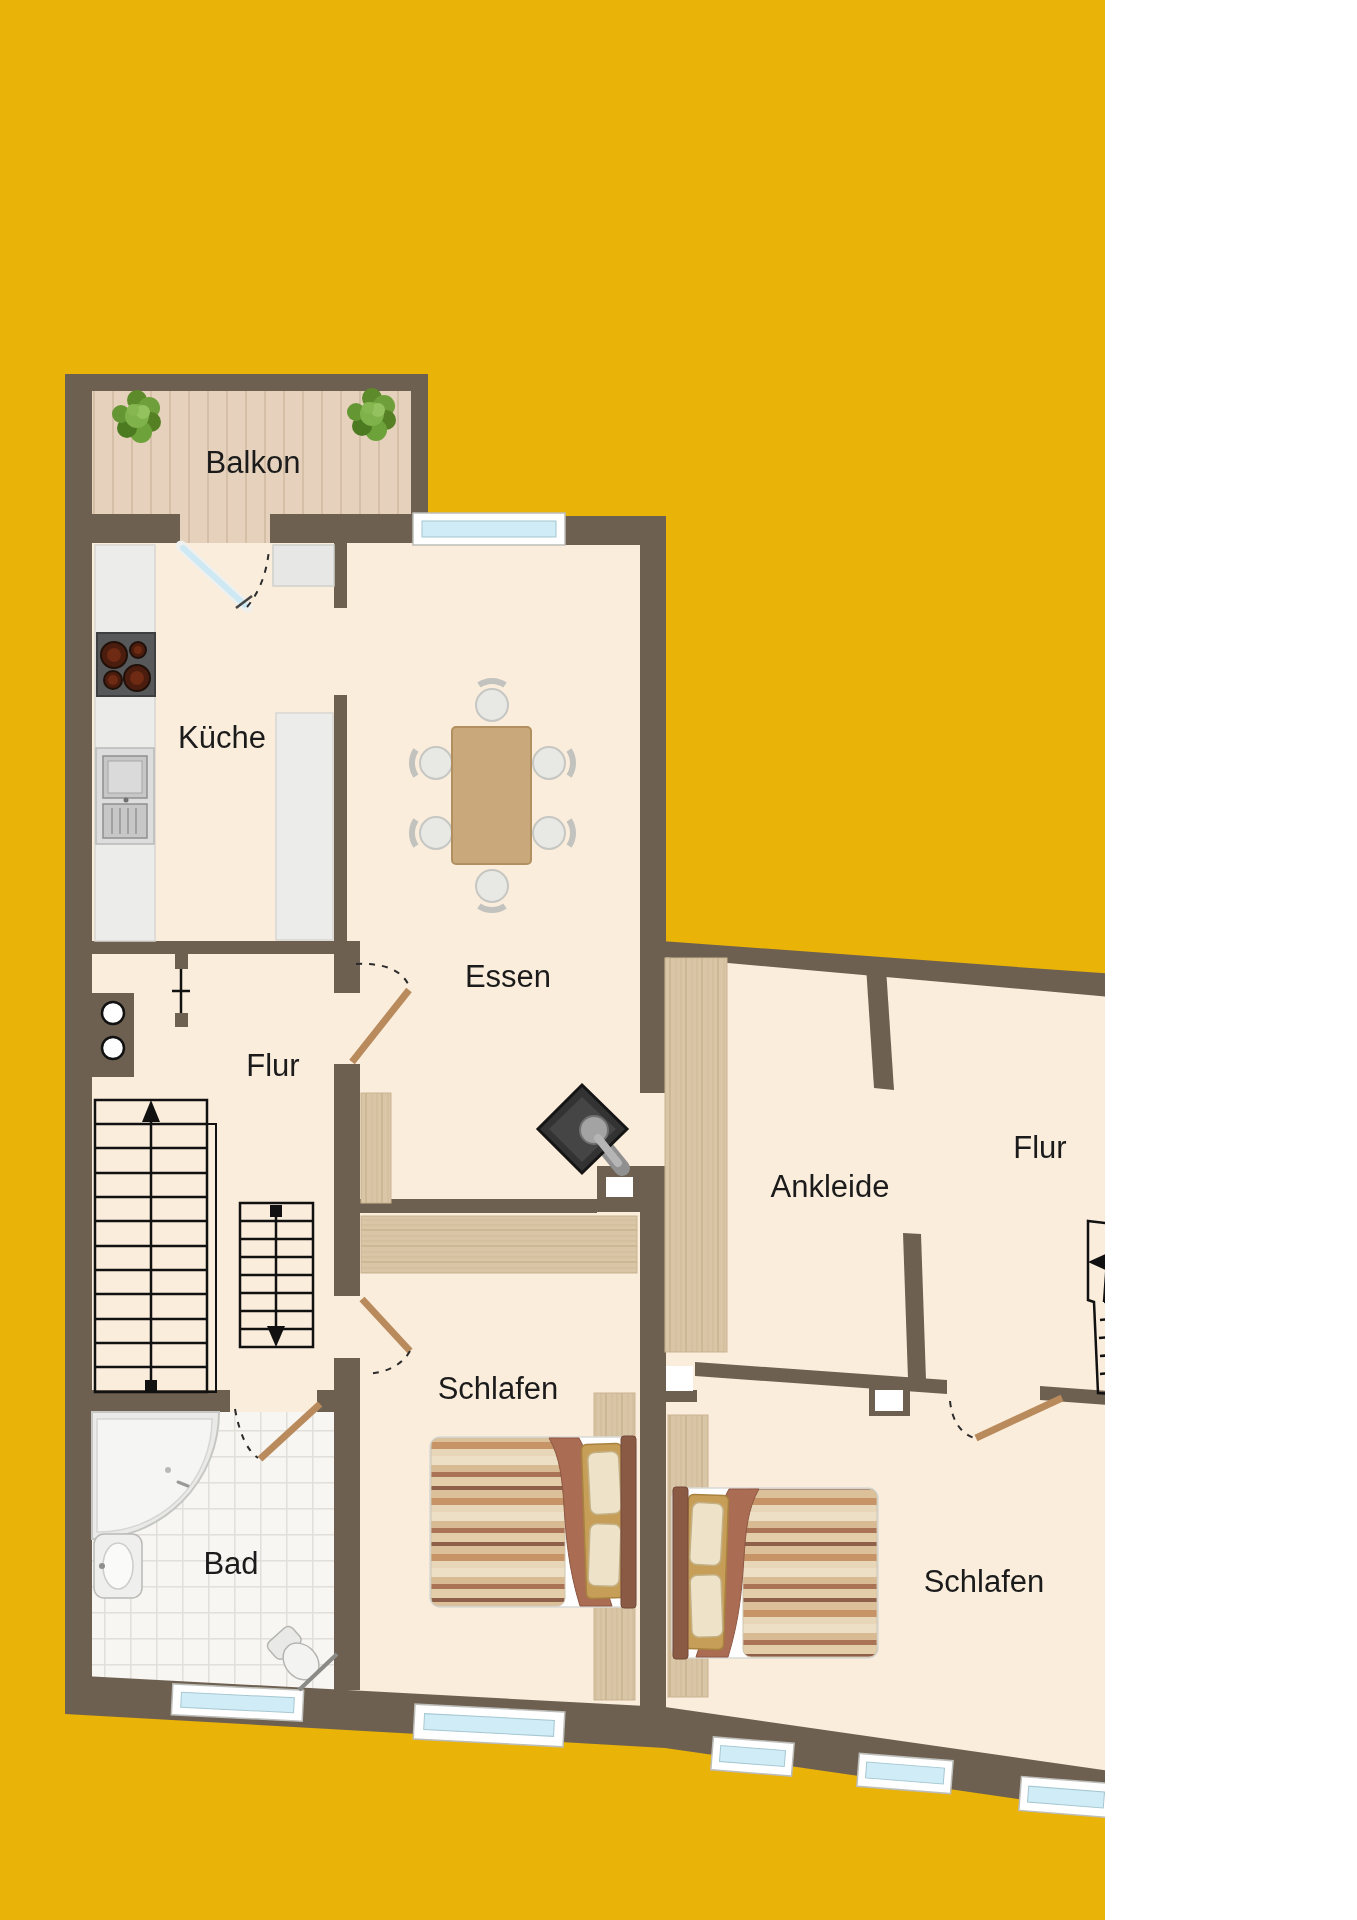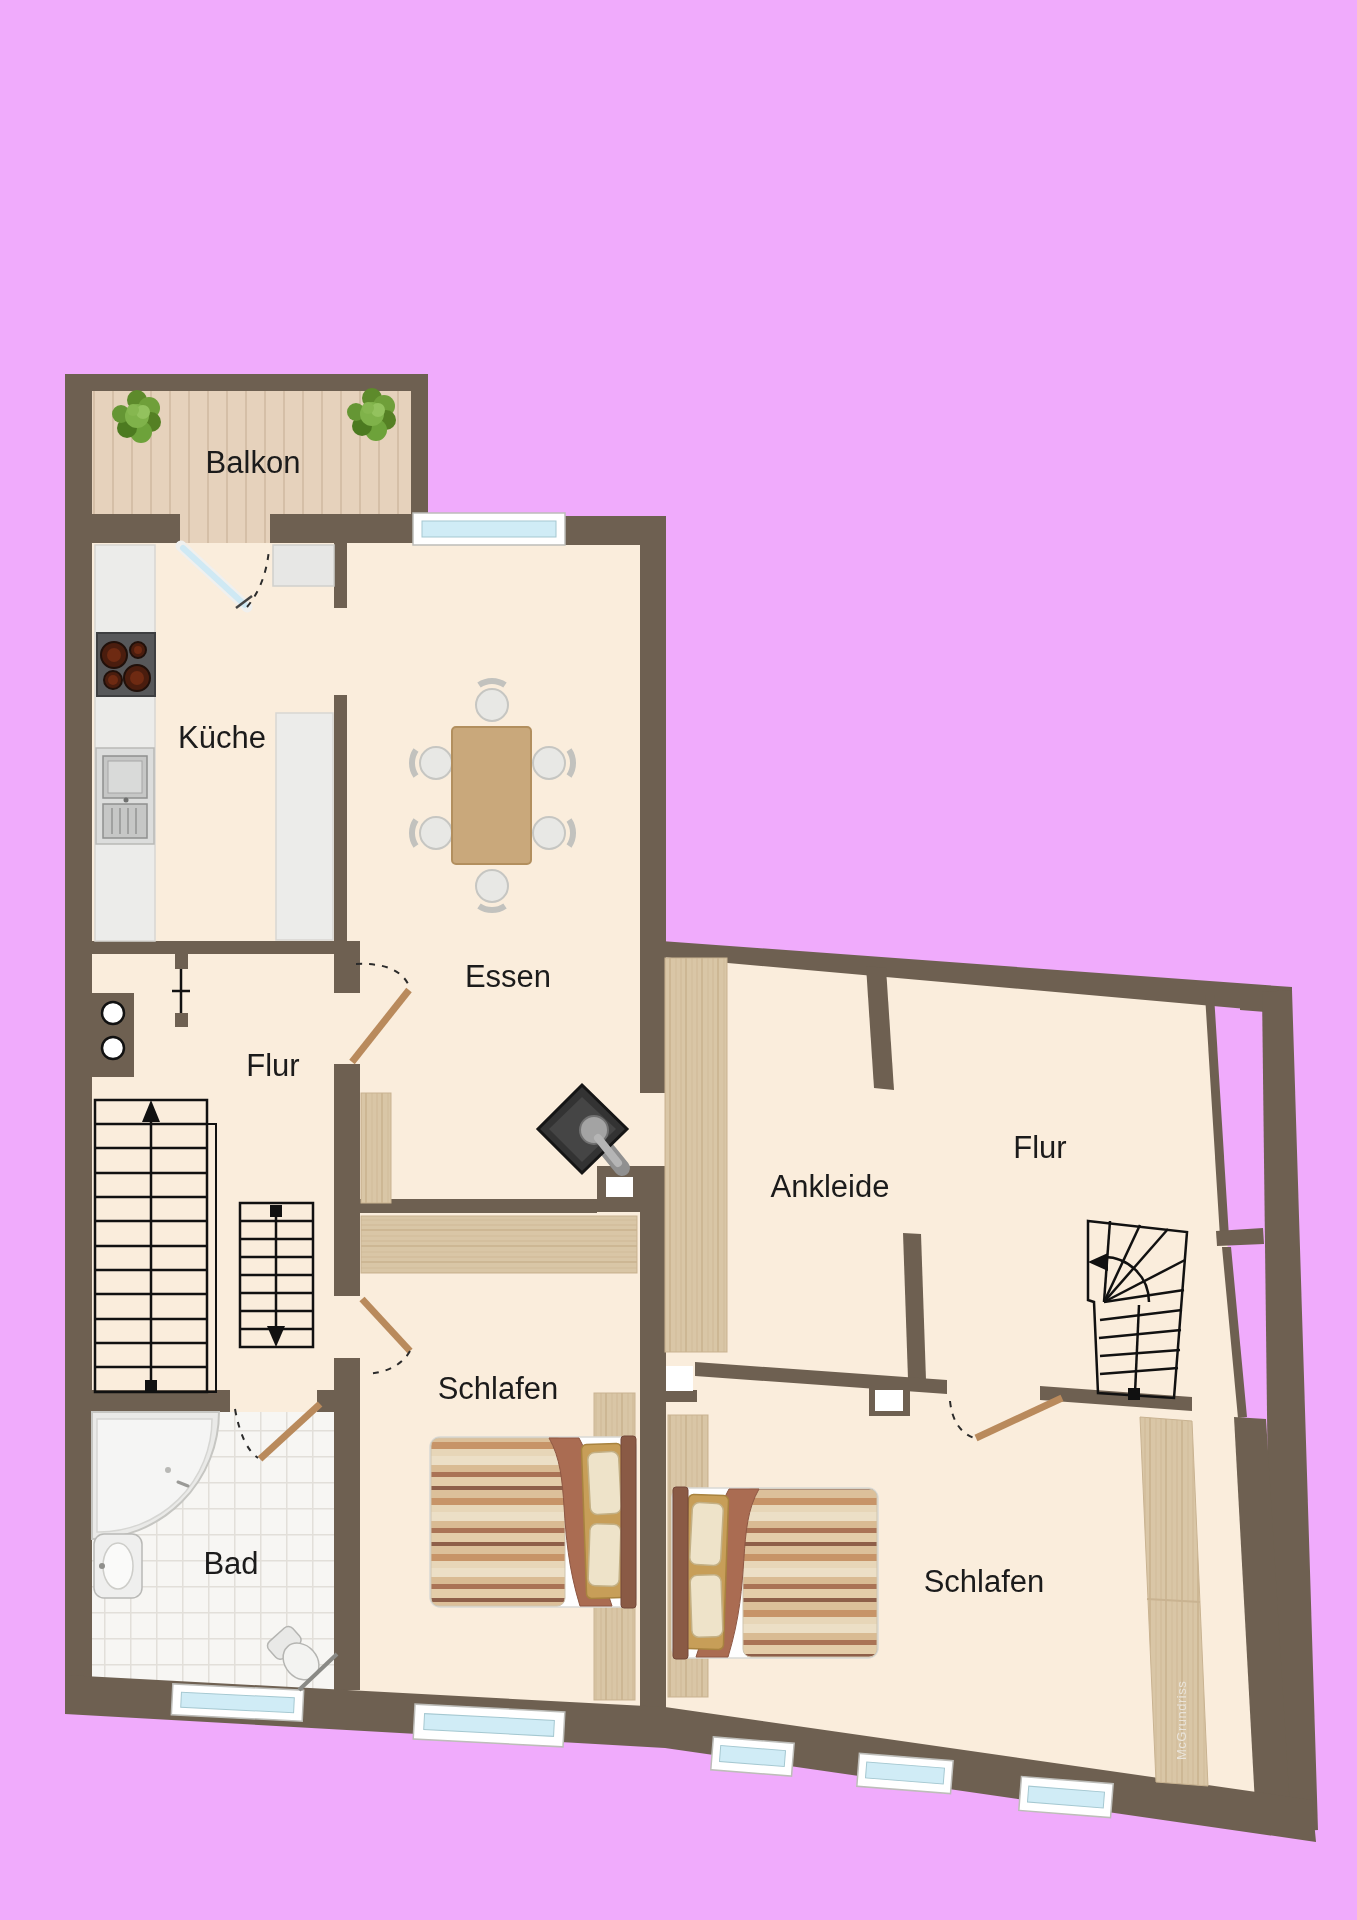--- a/index.html
+++ b/index.html
@@ -1,16 +1,16 @@
 <!DOCTYPE html>
 <html><head>
 <meta charset="utf-8">
 <style>
   html,body{margin:0;padding:0;background:#ffffff;}
-  .stage{width:1357px;height:1920px;position:relative;background:#f0abfc;overflow:hidden;}
+  .stage{width:1105px;height:1920px;position:relative;background:#eab308;overflow:hidden;}
   svg{display:block;}
   text.room-label{font-family:"Liberation Sans",sans-serif;font-size:31px;fill:#1b1b1b;text-anchor:middle;}
   text.watermark{font-family:"Liberation Sans",sans-serif;font-size:13px;fill:#e9e3d9;letter-spacing:.5px;}
 </style>
 </head>
 <body>
 
 <div class="stage">
 <svg width="1357" height="1920" viewBox="0 0 1357 1920" xmlns="http://www.w3.org/2000/svg">
 

